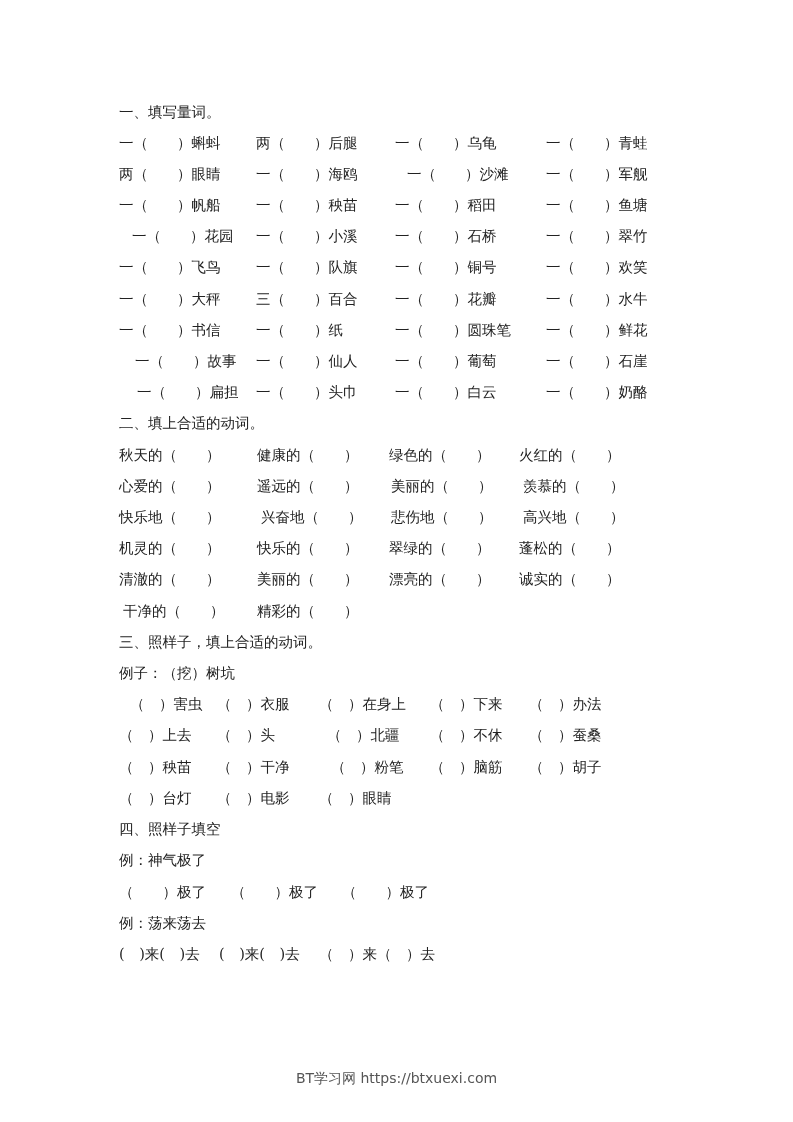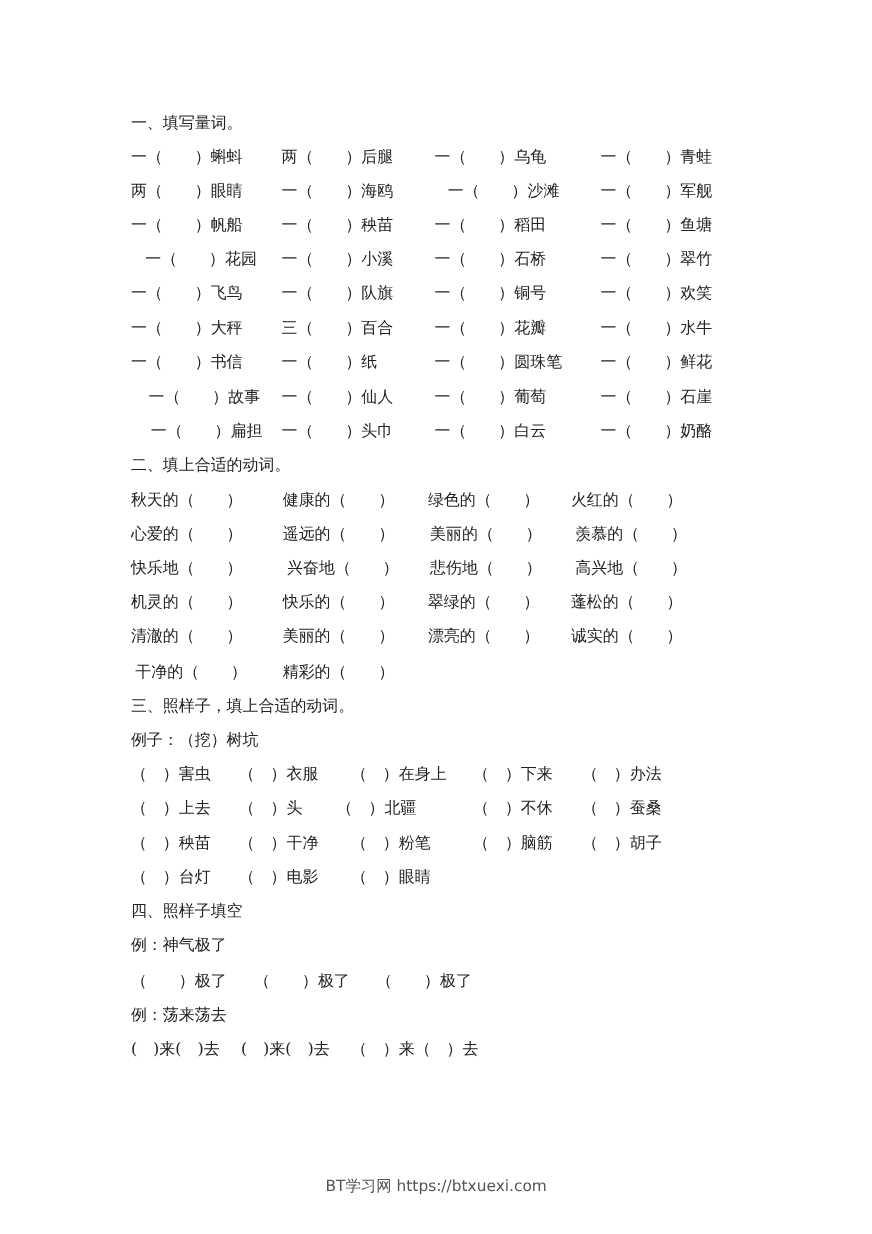--- a/index.html
+++ b/index.html
@@ -108,37 +108,37 @@
     <div class="line" style="top:601px">
       <span class="cell" style="left:4px">干净的（　　）</span>
       <span class="cell" style="left:138px">精彩的（　　）</span>
     </div>
   </div>
 
   <div class="line" style="top:632px">三、照样子，填上合适的动词。</div>
   <div class="line" style="top:663px">例子：（挖）树坑</div>
   <div>
     <div class="line" style="top:694px">
-      <span class="cell" style="left:0">（　）害虫</span>
+      <span class="cell" style="left:11px">（　）害虫</span>
       <span class="cell" style="left:98px">（　）衣服</span>
       <span class="cell" style="left:200px">（　）在身上</span>
       <span class="cell" style="left:311px">（　）下来</span>
       <span class="cell" style="left:410px">（　）办法</span>
     </div>
     <div class="line" style="top:725px">
       <span class="cell" style="left:0">（　）上去</span>
       <span class="cell" style="left:98px">（　）头</span>
-      <span class="cell" style="left:187px">（　）北疆</span>
+      <span class="cell" style="left:208px">（　）北疆</span>
       <span class="cell" style="left:311px">（　）不休</span>
       <span class="cell" style="left:410px">（　）蚕桑</span>
     </div>
     <div class="line" style="top:757px">
       <span class="cell" style="left:0">（　）秧苗</span>
       <span class="cell" style="left:98px">（　）干净</span>
-      <span class="cell" style="left:200px">（　）粉笔</span>
+      <span class="cell" style="left:212px">（　）粉笔</span>
       <span class="cell" style="left:311px">（　）脑筋</span>
       <span class="cell" style="left:410px">（　）胡子</span>
     </div>
     <div class="line" style="top:788px">
       <span class="cell" style="left:0">（　）台灯</span>
       <span class="cell" style="left:98px">（　）电影</span>
       <span class="cell" style="left:200px">（　）眼睛</span>
     </div>
   </div>
 

